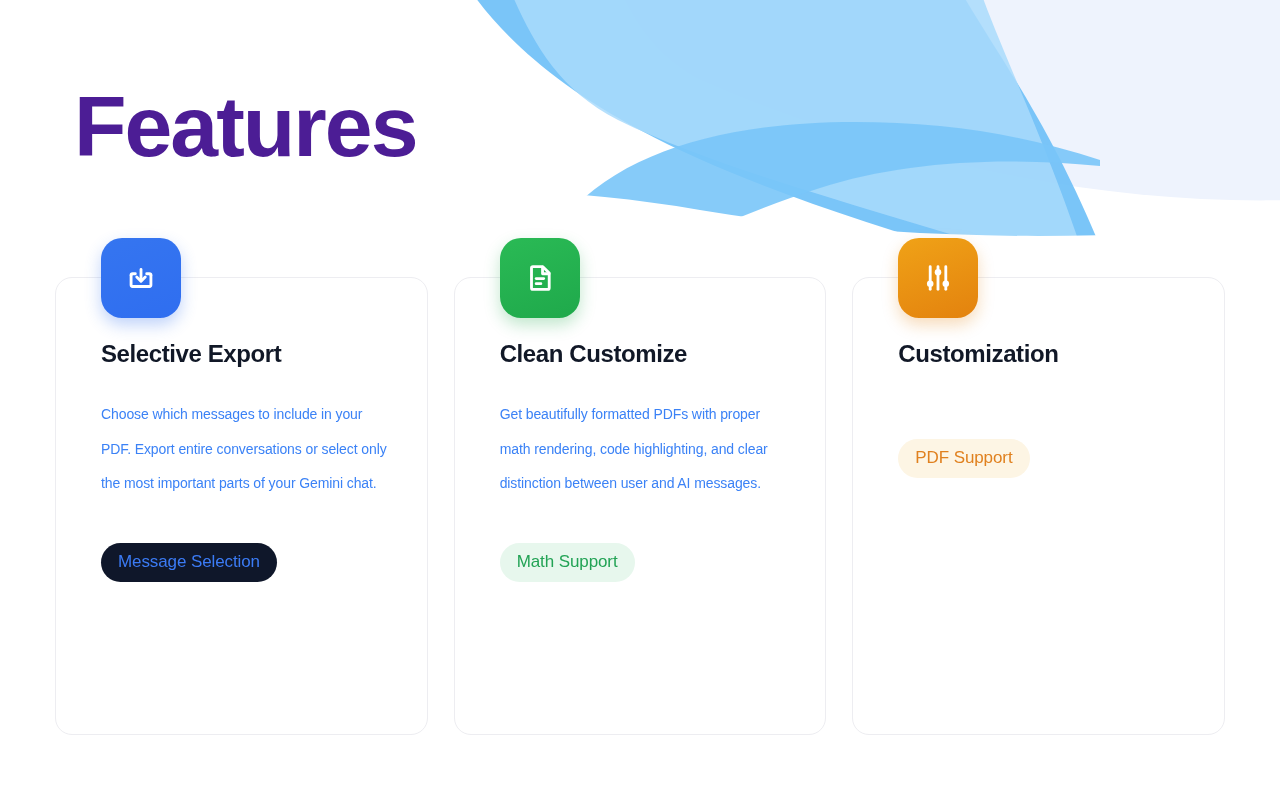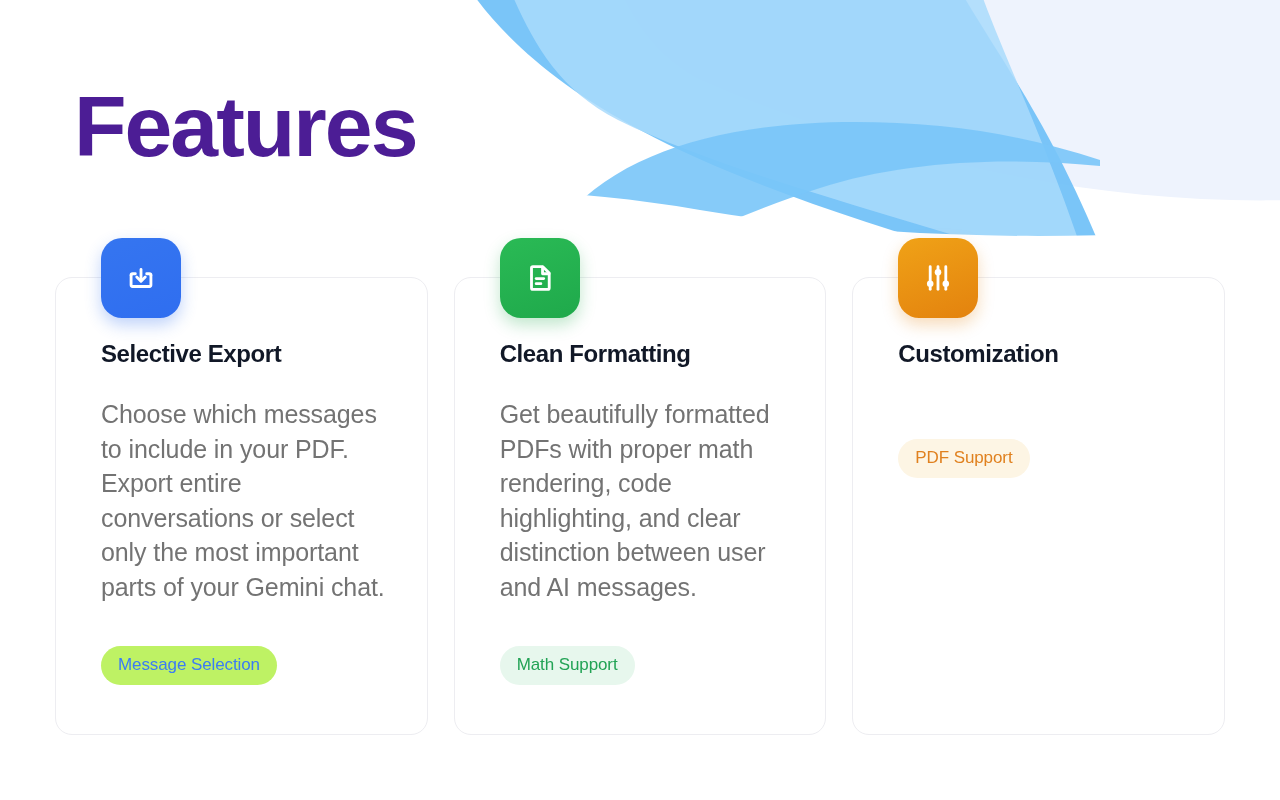--- a/index.html
+++ b/index.html
@@ -92,38 +92,38 @@
   .card-title {
     font-size: 24px;
     line-height: 28px;
     font-weight: bold;
     color: #111827;
     letter-spacing: -0.4px;
     margin-bottom: 29px;
   }
 
   .card-desc {
-    font-size: 25px;
+    font-size: 14px;
     line-height: 34.5px;
-    color: #737373;
+    color: #3b82f6;
     letter-spacing: -0.1px;
   }
 
   .card-badge {
     display: inline-block;
     margin-top: 42px;
     padding: 9px 17px 10px 17px;
     border-radius: 999px;
     font-size: 17px;
     line-height: 20px;
     letter-spacing: -0.1px;
     white-space: nowrap;
   }
 
-  .card-badge.blue   { background: #bef264; color: #3b7bf5; text-align: center; }
+  .card-badge.blue   { background: #0f172a; color: #3b7bf5; text-align: center; }
   .card-badge.green  { background: #e7f7ed; color: #22a355; }
   .card-badge.orange { background: #fdf5e4; color: #e0811f; }
 </style>
 </head>
 <body>
 
 <svg id="bg-decoration" viewBox="0 0 1280 320" preserveAspectRatio="none">
   <path d="M860,-10 L1290,-10 L1290,180 C1160,150 1020,100 900,40 Z" fill="#89a9f5"></path>
   <path d="M620,-10 L1290,-10 L1290,200 C1100,205 880,160 700,80 C660,60 635,25 620,-10 Z" fill="#eef3fd"></path>
   <path d="M470,-10 L960,-10 C1000,60 1060,135 1118,292 L1110,294 C950,250 760,195 640,130 C560,88 505,40 470,-10 Z" fill="#6fc0f7" opacity="0.92"></path>
@@ -154,21 +154,21 @@
 
   <div class="feature-card">
     <div class="card-icon-tile green">
       <svg width="34" height="34" viewBox="0 0 24 24" fill="none" stroke="#ffffff" stroke-width="2" stroke-linecap="round" stroke-linejoin="round">
         <path d="M7 4 h7 l4.5 4.5 V19 a1 1 0 0 1 -1 1 H7 a1 1 0 0 1 -1 -1 V5 a1 1 0 0 1 1 -1 Z"></path>
         <polyline points="13.8,4.3 13.8,9 18.4,9"></polyline>
         <line x1="9.3" y1="12.4" x2="14.6" y2="12.4"></line>
         <line x1="9.3" y1="16" x2="12.6" y2="16"></line>
       </svg>
     </div>
-    <h2 class="card-title">Clean Formatting</h2>
+    <h2 class="card-title">Clean Customize</h2>
     <p class="card-desc">Get beautifully formatted PDFs with proper math rendering, code highlighting, and clear distinction between user and AI messages.</p>
     <span class="card-badge green">Math Support</span>
   </div>
 
   <div class="feature-card">
     <div class="card-icon-tile orange">
       <svg width="34" height="34" viewBox="0 0 24 24" fill="none" stroke="#ffffff" stroke-width="2" stroke-linecap="round" stroke-linejoin="round">
         <line x1="6.5" y1="4" x2="6.5" y2="13.6"></line>
         <line x1="6.5" y1="18.3" x2="6.5" y2="20"></line>
         <circle cx="6.5" cy="16" r="2.3" fill="#ffffff" stroke="none"></circle>

